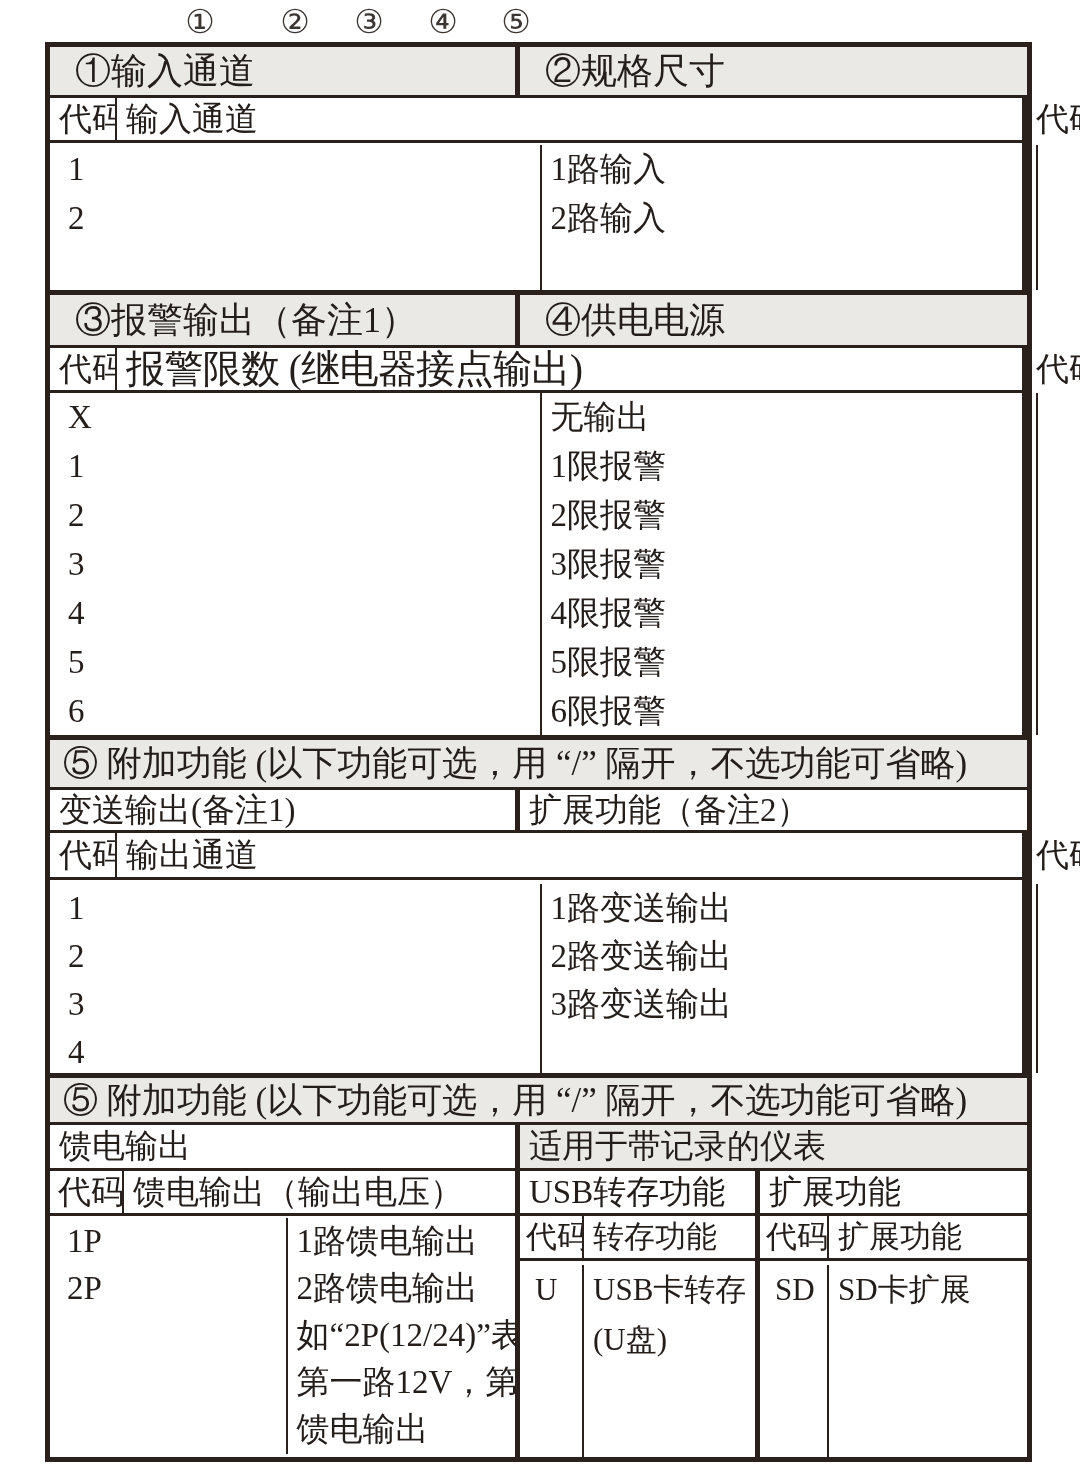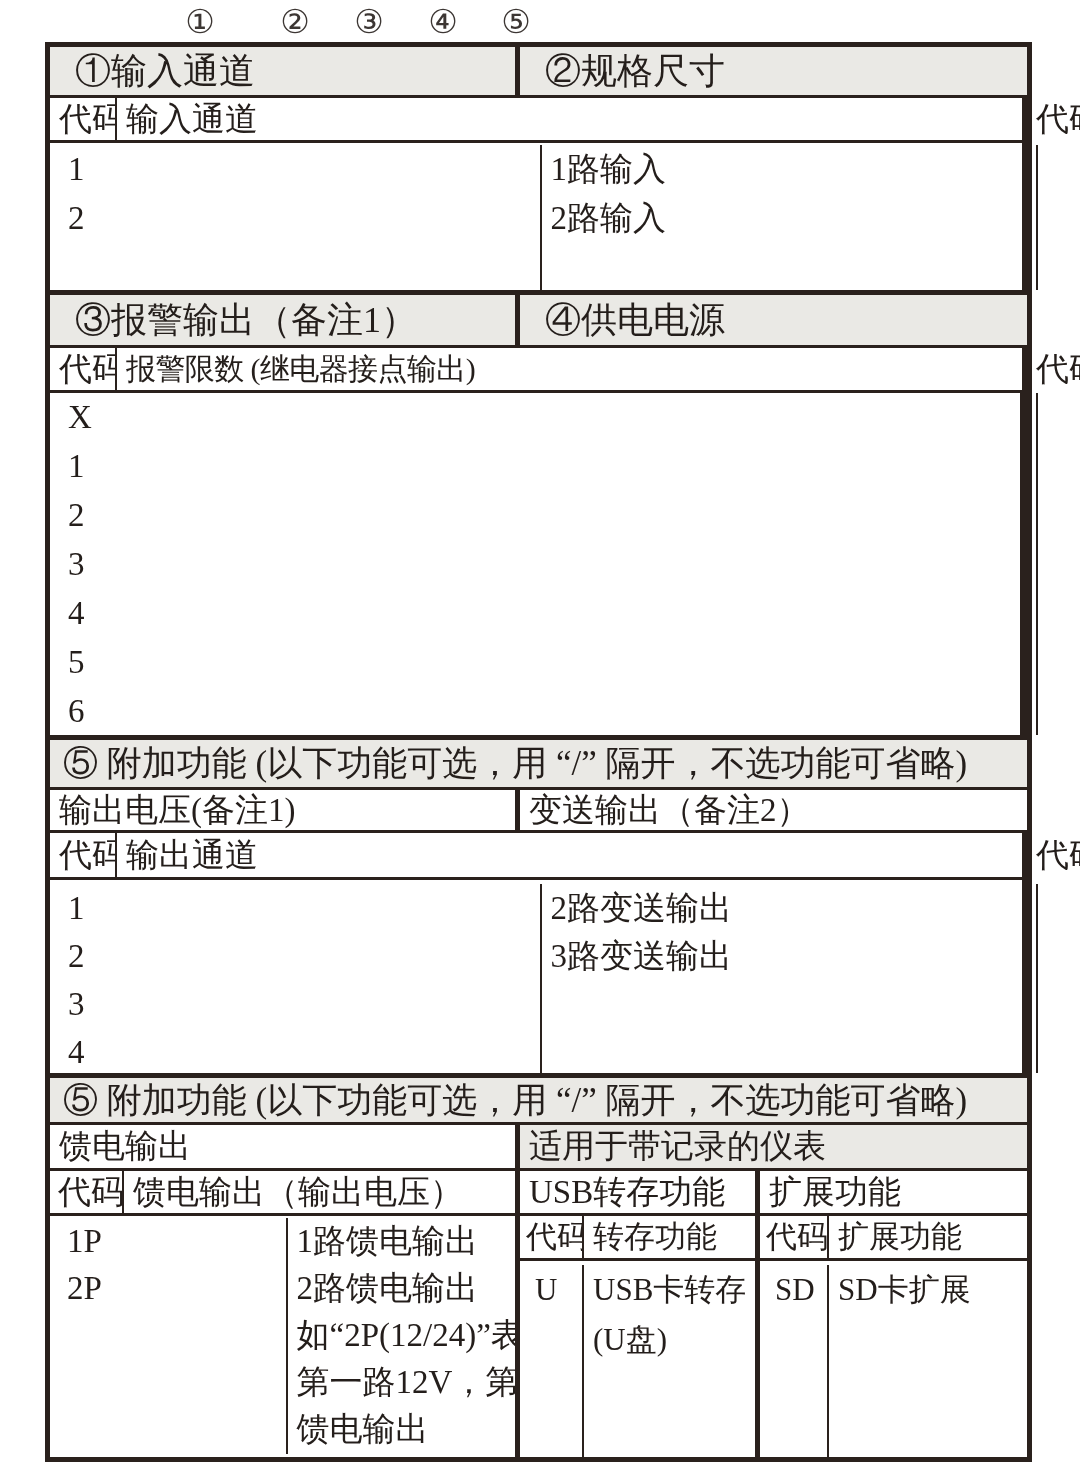--- a/index.html
+++ b/index.html
@@ -29,21 +29,21 @@
   .gray { background: #eae9e5; }
   .lw  { width: 470px; flex: none; border-right: 5px solid #2a211d; }
   .rw  { flex: 1; min-width: 0; }
   .full { width: 100%; flex: none; }
   .title { font-size: 36px; padding-left: 25px; }
   .band  { font-size: 35px; padding-left: 13px; }
   .codew  { width: 67px; flex: none; border-right: 2px solid #2a211d; padding-left: 9px; }
   .codew-r { width: 70px; flex: none; border-right: 2px solid #2a211d; padding-left: 9px; }
   .codew-b { width: 74px; flex: none; border-right: 2px solid #2a211d; padding-left: 8px; }
   .pl { padding-left: 9px; }
-  .tight { font-size: 30px; letter-spacing: -0.6px; }
+  .tight { font-size: 39px; letter-spacing: -0.6px; }
   
   .dcolwrap { display: flex; width: 100%; height: 100%; }
   .lines { flex: 1; min-width: 0; overflow: hidden; }
   .lines .ln { white-space: nowrap; padding-left: 9px; }
   .lh49 .ln { height: 49px; line-height: 49px; }
   .lh48 .ln { height: 48px; line-height: 48px; }
   .lh47 .ln { height: 47px; line-height: 47px; }
   .lh50 .ln { height: 50px; line-height: 50px; }
   .pt2 { padding-top: 2px; } .pt4 { padding-top: 4px; } .pt6 { padding-top: 2px; }
   
@@ -129,40 +129,49 @@
     <div class="lw dcolwrap lh49">
       <div class="lines codew col">
         <div class="ln">X</div>
         <div class="ln">1</div>
         <div class="ln">2</div>
         <div class="ln">3</div>
         <div class="ln">4</div>
         <div class="ln">5</div>
         <div class="ln">6</div>
       </div>
+      <div class="lines col">
+        <div class="ln">无输出</div>
+        <div class="ln">1限报警</div>
+        <div class="ln">2限报警</div>
+        <div class="ln">3限报警</div>
+        <div class="ln">4限报警</div>
+        <div class="ln">5限报警</div>
+        <div class="ln">6限报警</div>
+      </div>
     </div>
     <div class="rw dcolwrap lh49">
       <div class="lines codew-r col">
         <div class="ln">A</div>
         <div class="ln">D</div>
       </div>
       <div class="lines col">
         
         
       </div>
     </div>
   </div>
 
   <div class="row bb3" style="top:693px;height:50px">
     <div class="c gray band full">⑤ 附加功能 (以下功能可选，用 “/” 隔开，不选功能可省略)</div>
   </div>
 
   <div class="row bb3" style="top:743px;height:43px">
-    <div class="c lw pl">输出电压(备注1)</div>
-    <div class="c rw pl">变送输出（备注2）</div>
+    <div class="c lw pl">变送输出(备注1)</div>
+    <div class="c rw pl">扩展功能（备注2）</div>
   </div>
 
   <div class="row bb3" style="top:786px;height:47px">
     <div class="lw dcolwrap">
       <div class="c codew">代码</div>
       <div class="c rw pl">输出通道</div>
     </div>
     <div class="rw dcolwrap">
       <div class="c codew-r">代码</div>
 
@@ -171,20 +180,21 @@
 
   <div class="row bb5" style="top:833px;height:198px">
     <div class="lw dcolwrap lh48 pt4">
       <div class="lines codew col">
         <div class="ln">1</div>
         <div class="ln">2</div>
         <div class="ln">3</div>
         <div class="ln">4</div>
       </div>
       <div class="lines col">
+        <div class="ln">1路变送输出</div>
         <div class="ln">2路变送输出</div>
         <div class="ln">3路变送输出</div>
       </div>
     </div>
     <div class="rw dcolwrap lh48 pt4">
       <div class="lines codew-r col">
         <div class="ln">D1</div>
         <div class="ln">D2</div>
       </div>
       <div class="lines col">

